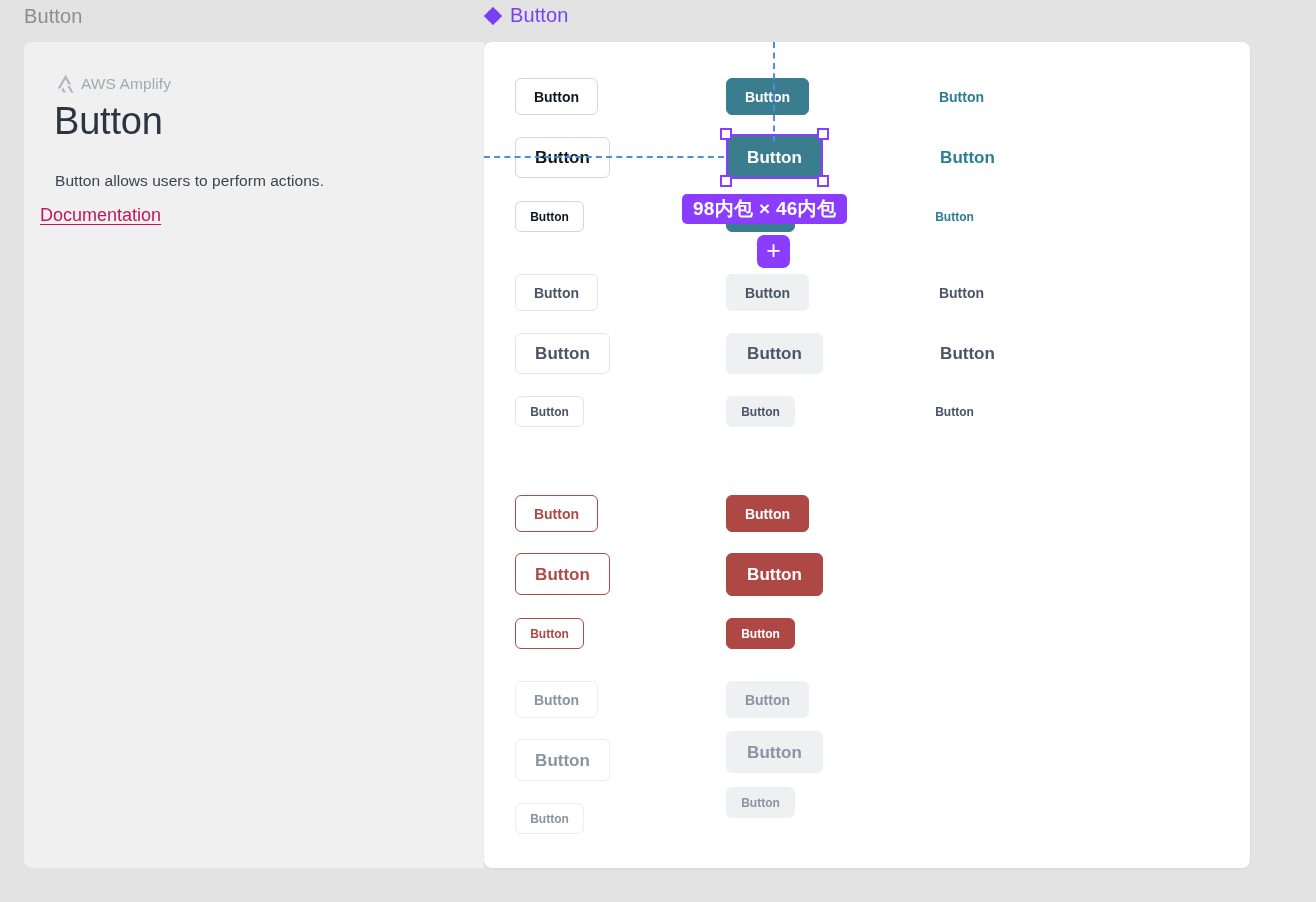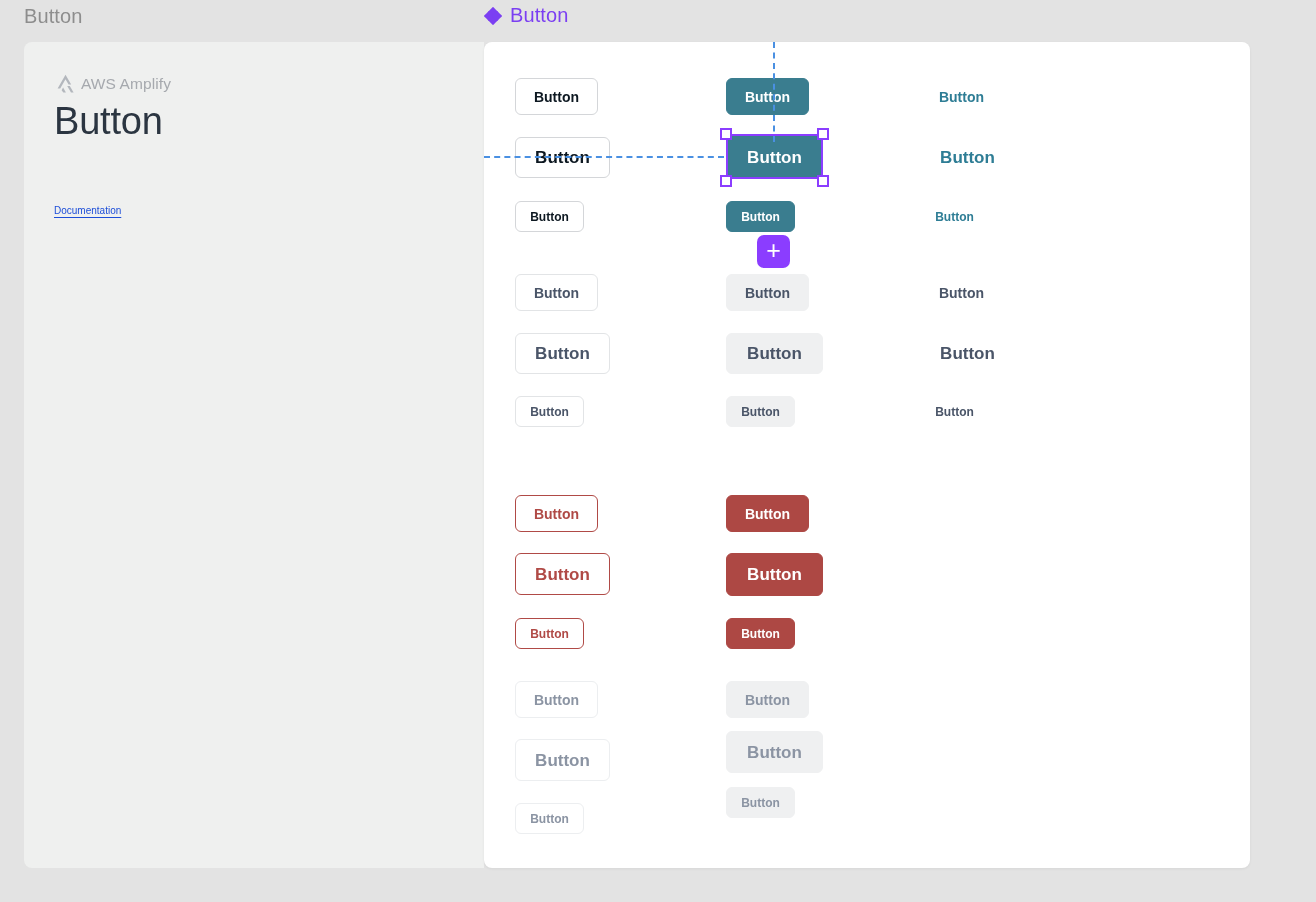--- a/index.html
+++ b/index.html
@@ -41,22 +41,22 @@
 
   .page-heading {
     position: absolute; left: 30px; top: 58px;
     font-size: 38px; font-weight: 400; color: #2b3541; letter-spacing: -.2px;
   }
   .page-desc {
     position: absolute; left: 31px; top: 130px;
     font-size: 15.5px; color: #394452; letter-spacing: .05px;
   }
   .doc-link {
-    position: absolute; left: 30px; top: 163px;
-    font-size: 10px; color: #1d4ed8;
+    position: absolute; left: 16px; top: 163px;
+    font-size: 18px; color: #be185d;
     text-decoration: underline; text-underline-offset: 3px;
     cursor: pointer;
   }
 
   
   .right-card {
     position: absolute; left: 484px; top: 42px;
     width: 766px; height: 826px;
     background: #ffffff;
     border-radius: 8px;
@@ -149,20 +149,21 @@
   <div class="left-panel">
     <div class="amplify-row">
       <svg class="amplify-logo" viewBox="0 0 21 19">
         <path d="M10.5 0.8 L16.2 10.6 L13.6 10.6 L10.5 5.3 L5.2 14.5 L2.6 14.5 Z" fill="#b3b7bd"></path>
         <path d="M12.2 12.0 L14.8 12.0 L18.6 18.4 L16.0 18.4 Z" fill="#b3b7bd"></path>
         <path d="M6.6 16.2 L8.1 13.6 L10.9 18.4 L8.3 18.4 Z" fill="#b3b7bd"></path>
       </svg>
       <span class="amplify-label">AWS Amplify</span>
     </div>
     <div class="page-heading">Button</div>
+    <div class="page-desc">Button allows users to perform actions.</div>
     <a class="doc-link" href="#">Documentation</a>
   </div>
 
   <div class="right-card"></div>
 
   <div class="canvas" id="btn-canvas">
       <div class="btn v-outline-default" style="left: 515px; top: 78px; width: 83px; height: 37px; font-size: 14px;">
         <span>Button</span>
       </div>
       <div class="btn v-fill-teal" style="left: 726px; top: 78px; width: 83px; height: 37px; font-size: 14px;">
@@ -255,17 +256,18 @@
     </div>
 
   <div class="guide-v"></div>
   <div class="guide-h"></div>
   <div class="sel-box"></div>
   <div class="handle h-tl"></div>
   <div class="handle h-tr"></div>
   <div class="handle h-bl"></div>
   <div class="handle h-br"></div>
 
+  <div class="dim-badge">98内包 × 46内包</div>
   <div class="plus-btn">
     <span class="plus-glyph">+</span>
   </div>
 
 </div>
 
 </body></html>

